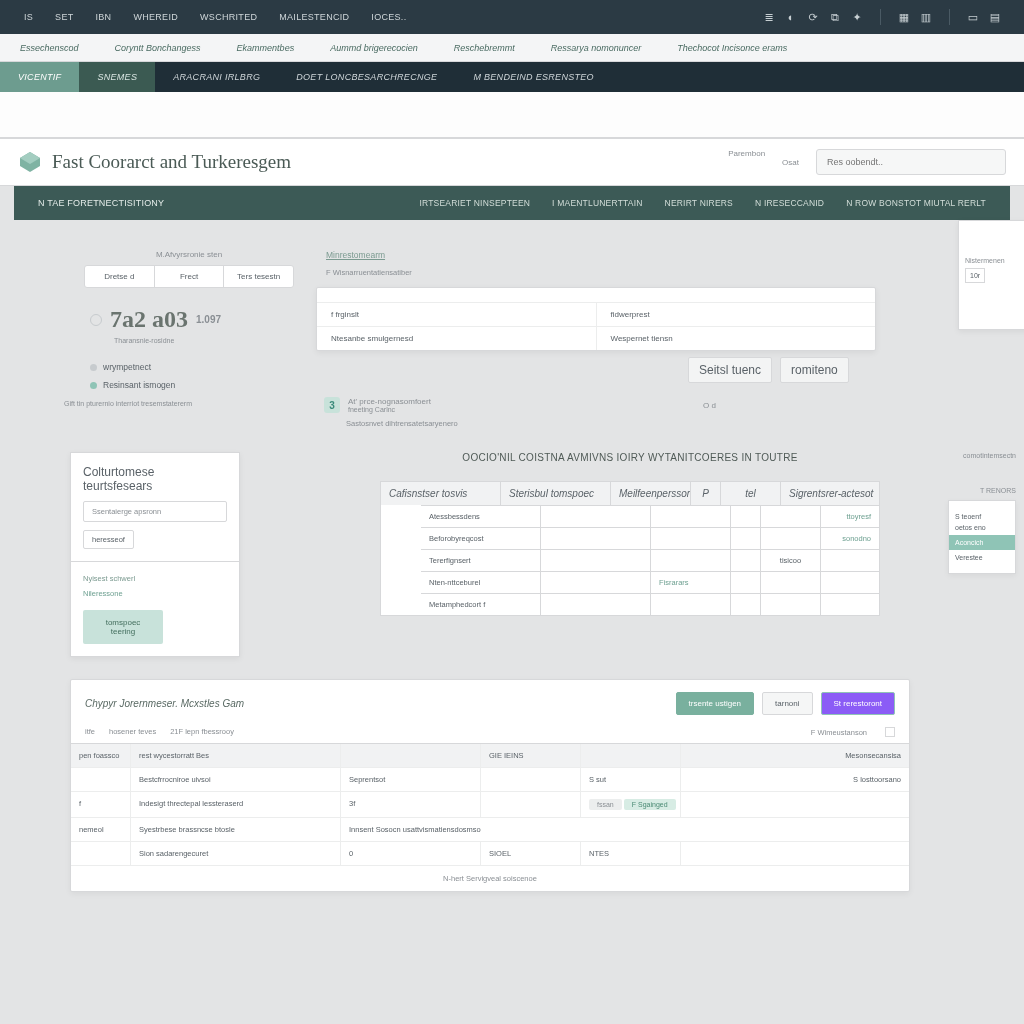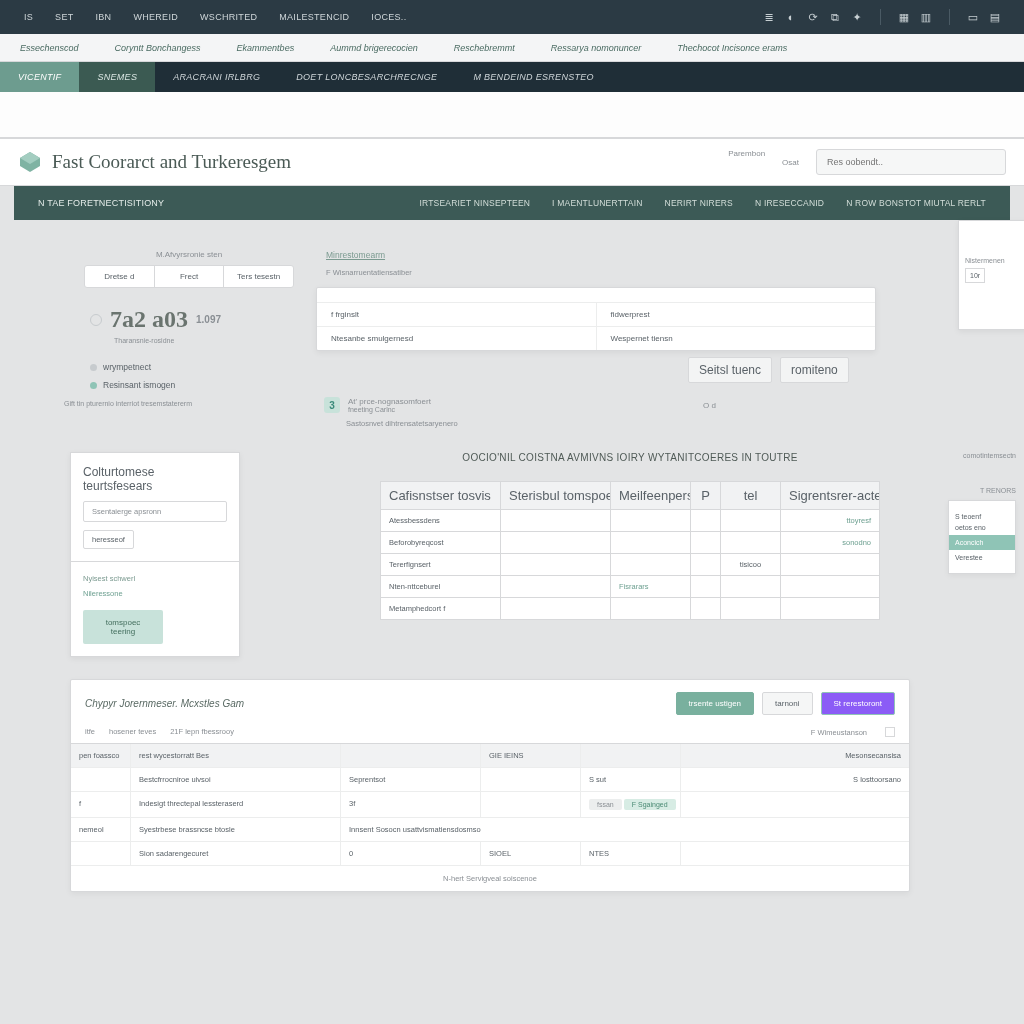--- a/index.html
+++ b/index.html
@@ -93,22 +93,22 @@
   .widget-field{border:1px solid var(--gray-borders);border-radius:2px;font-size:7.5px;color:var(--gray-text);padding:5px 8px;margin-bottom:6px;}
   .widget-chip{display:inline-block;font-size:7.5px;border:1px solid var(--gray-borders);padding:4px 8px;border-radius:2px;color:var(--gray-dark);}
   .widget-divider{height:1px;background:var(--gray-borders);margin:12px -12px;}
   .widget-link{font-size:7.5px;color:#7b9a90;margin:6px 0;cursor:pointer;}
   .widget-primary-btn{background:var(--teal-lightest);color:#45705f;font-size:8px;padding:8px 12px;border:none;border-radius:2px;cursor:pointer;width:80px;text-align:center;margin-top:6px;}
   
   .detail-block{flex:1;max-width:500px;margin-left:120px;}
   .detail-title{font-size:10px;color:#4f5a56;letter-spacing:.3px;text-align:center;margin-bottom:18px;}
   .detail-table{width:100%;border:1px solid var(--gray-borders);background:#fff;}
   .dt-head{display:flex;background:#f1f2f3;}
-  .dt-head .dt-cell{font-size:13px;color:var(--gray-dark);}
-  .dt-row{display:flex;border-top:1px solid var(--gray-borders);}
+  .dt-head .dt-cell{font-size:10px;color:var(--gray-dark);font-style:italic;}
+  .dt-row{display:flex;border-top:1px solid var(--gray-borders);margin-left:40px;}
   .dt-cell{padding:6px 8px;font-size:7.5px;color:var(--gray-dark);border-right:1px solid var(--gray-borders);overflow:hidden;white-space:nowrap;}
   .dt-cell:last-child{border-right:none;}
   .dt-c1{width:120px;}
   .dt-c2{width:110px;}
   .dt-c3{width:80px;}
   .dt-c4{width:30px;text-align:center;}
   .dt-c5{width:60px;text-align:center;}
   .dt-c6{flex:1;text-align:right;}
   .dt-link{color:#6fa192;}
   

